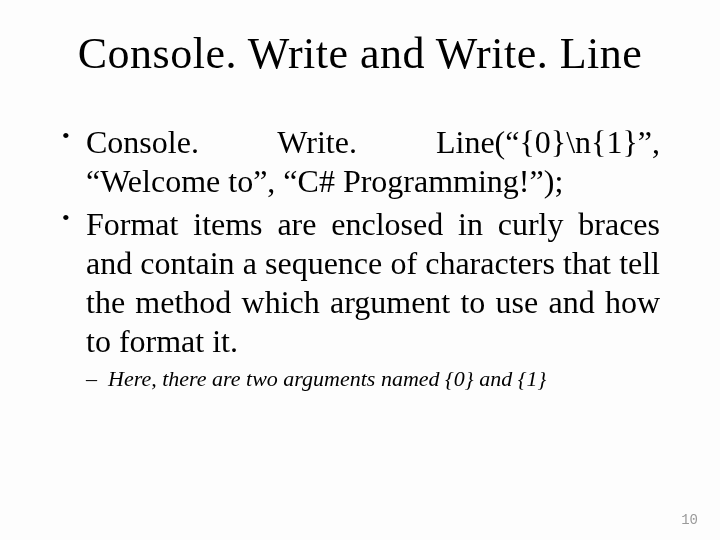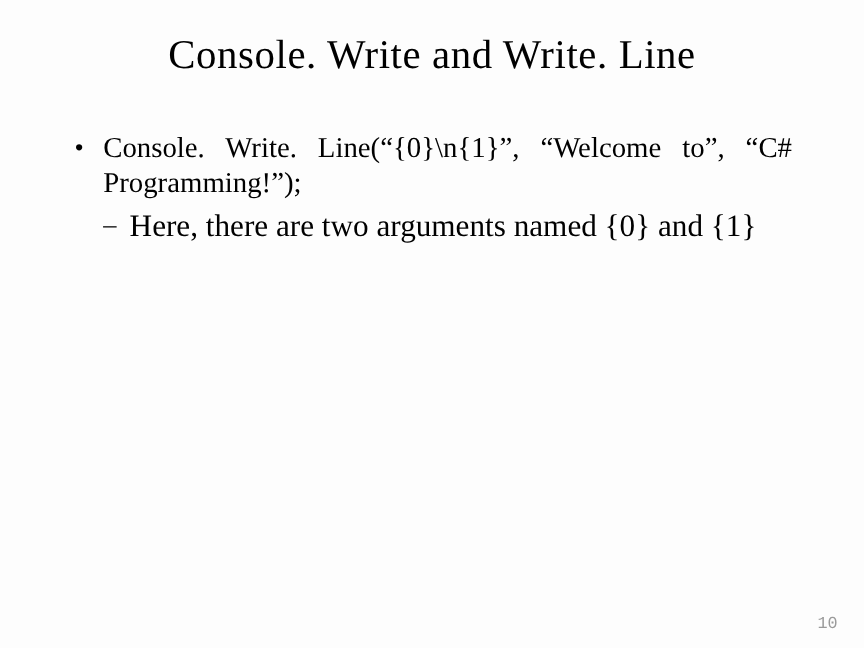--- a/index.html
+++ b/index.html
@@ -10,57 +10,58 @@
     body {
       width: 720px;
       height: 540px;
       background: #fdfdfd;
       font-family: Georgia, 'Times New Roman', serif;
       color: #000;
       position: relative;
       padding: 28px 60px 20px 60px;
     }
     .title {
-      font-size: 34px;
+      font-size: 44px;
       text-align: center;
       font-weight: normal;
       margin-bottom: 44px;
       letter-spacing: 0.5px;
     }
     .bullet-list {
       list-style: none;
       padding-left: 0;
     }
     .bullet-item {
       position: relative;
       padding-left: 26px;
-      font-size: 24px;
+      font-size: 32px;
       line-height: 1.22;
       margin-bottom: 4px;
       text-align: justify;
     }
     .bullet-item::before {
       content: "•";
       position: absolute;
       left: 2px;
       top: 0;
       font-size: 22px;
     }
     .sub-list {
       list-style: none;
       padding-left: 26px;
       margin-top: 4px;
     }
     .sub-item {
       position: relative;
       padding-left: 22px;
-      font-size: 26px;
+      font-size: 22px;
       line-height: 1.24;
       margin-bottom: 2px;
       text-align: left;
+      font-style: italic;
     }
     .sub-item::before {
       content: "–";
       position: absolute;
       left: 0;
       top: 0;
       font-size: 22px;
     }
     .page-number {
       position: absolute;
@@ -71,19 +72,20 @@
       font-family: Liberation Mono, monospace;
     }
   </style>
 </head>
 <body>
 
 <h1 class="title">Console. Write and Write. Line</h1>
 
 <ul class="bullet-list">
   <li class="bullet-item">Console. Write. Line(“{0}\n{1}”, “Welcome to”, “C# Programming!”);</li>
+  <li class="bullet-item">Format items are enclosed in curly braces and contain a sequence of characters that tell the method which argument to use and how to format it.</li>
 </ul>
 
 <ul class="sub-list">
   <li class="sub-item">Here, there are two arguments named {0} and {1}</li>
 </ul>
 
 <div class="page-number">10</div>
 
 </body></html>

